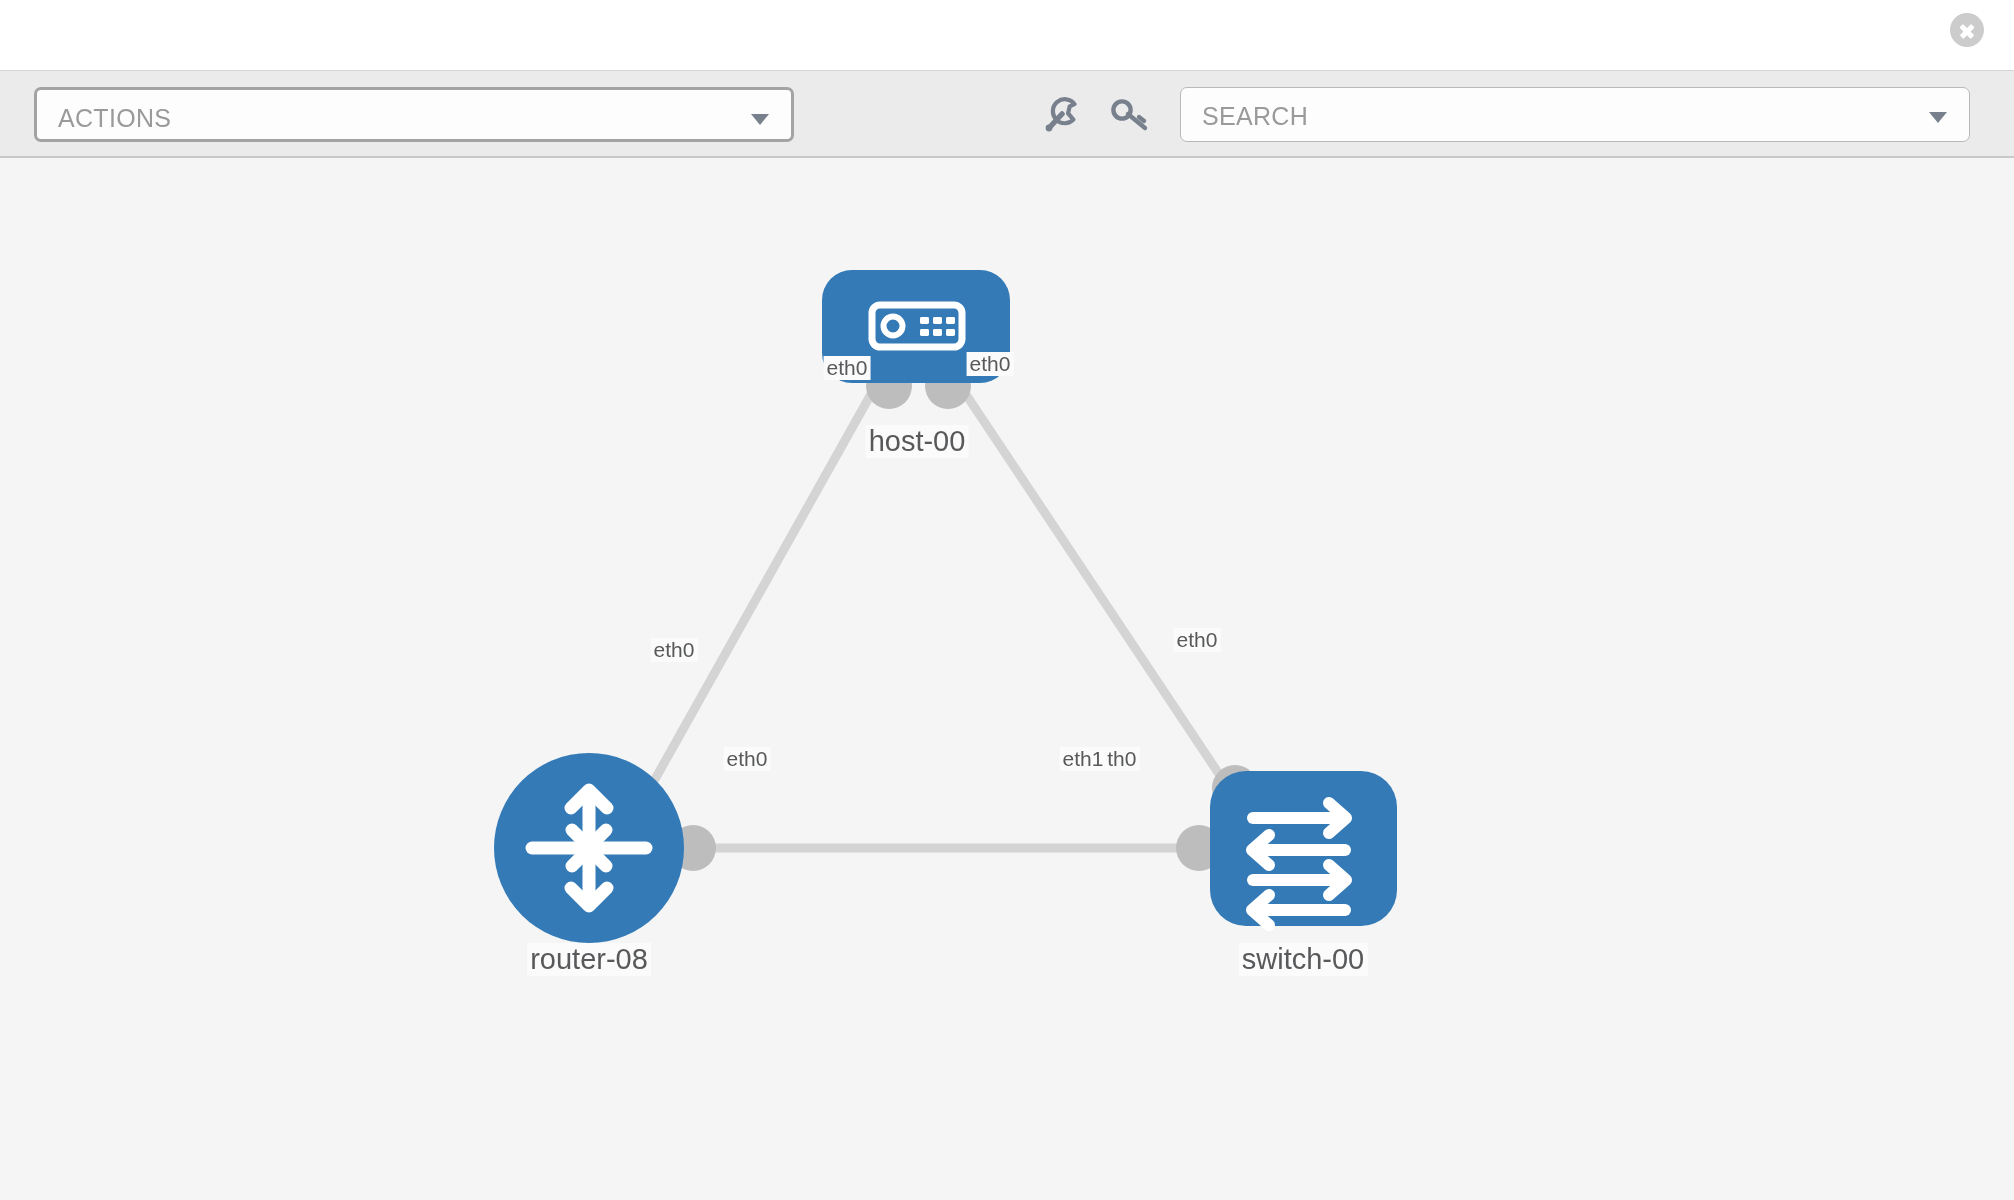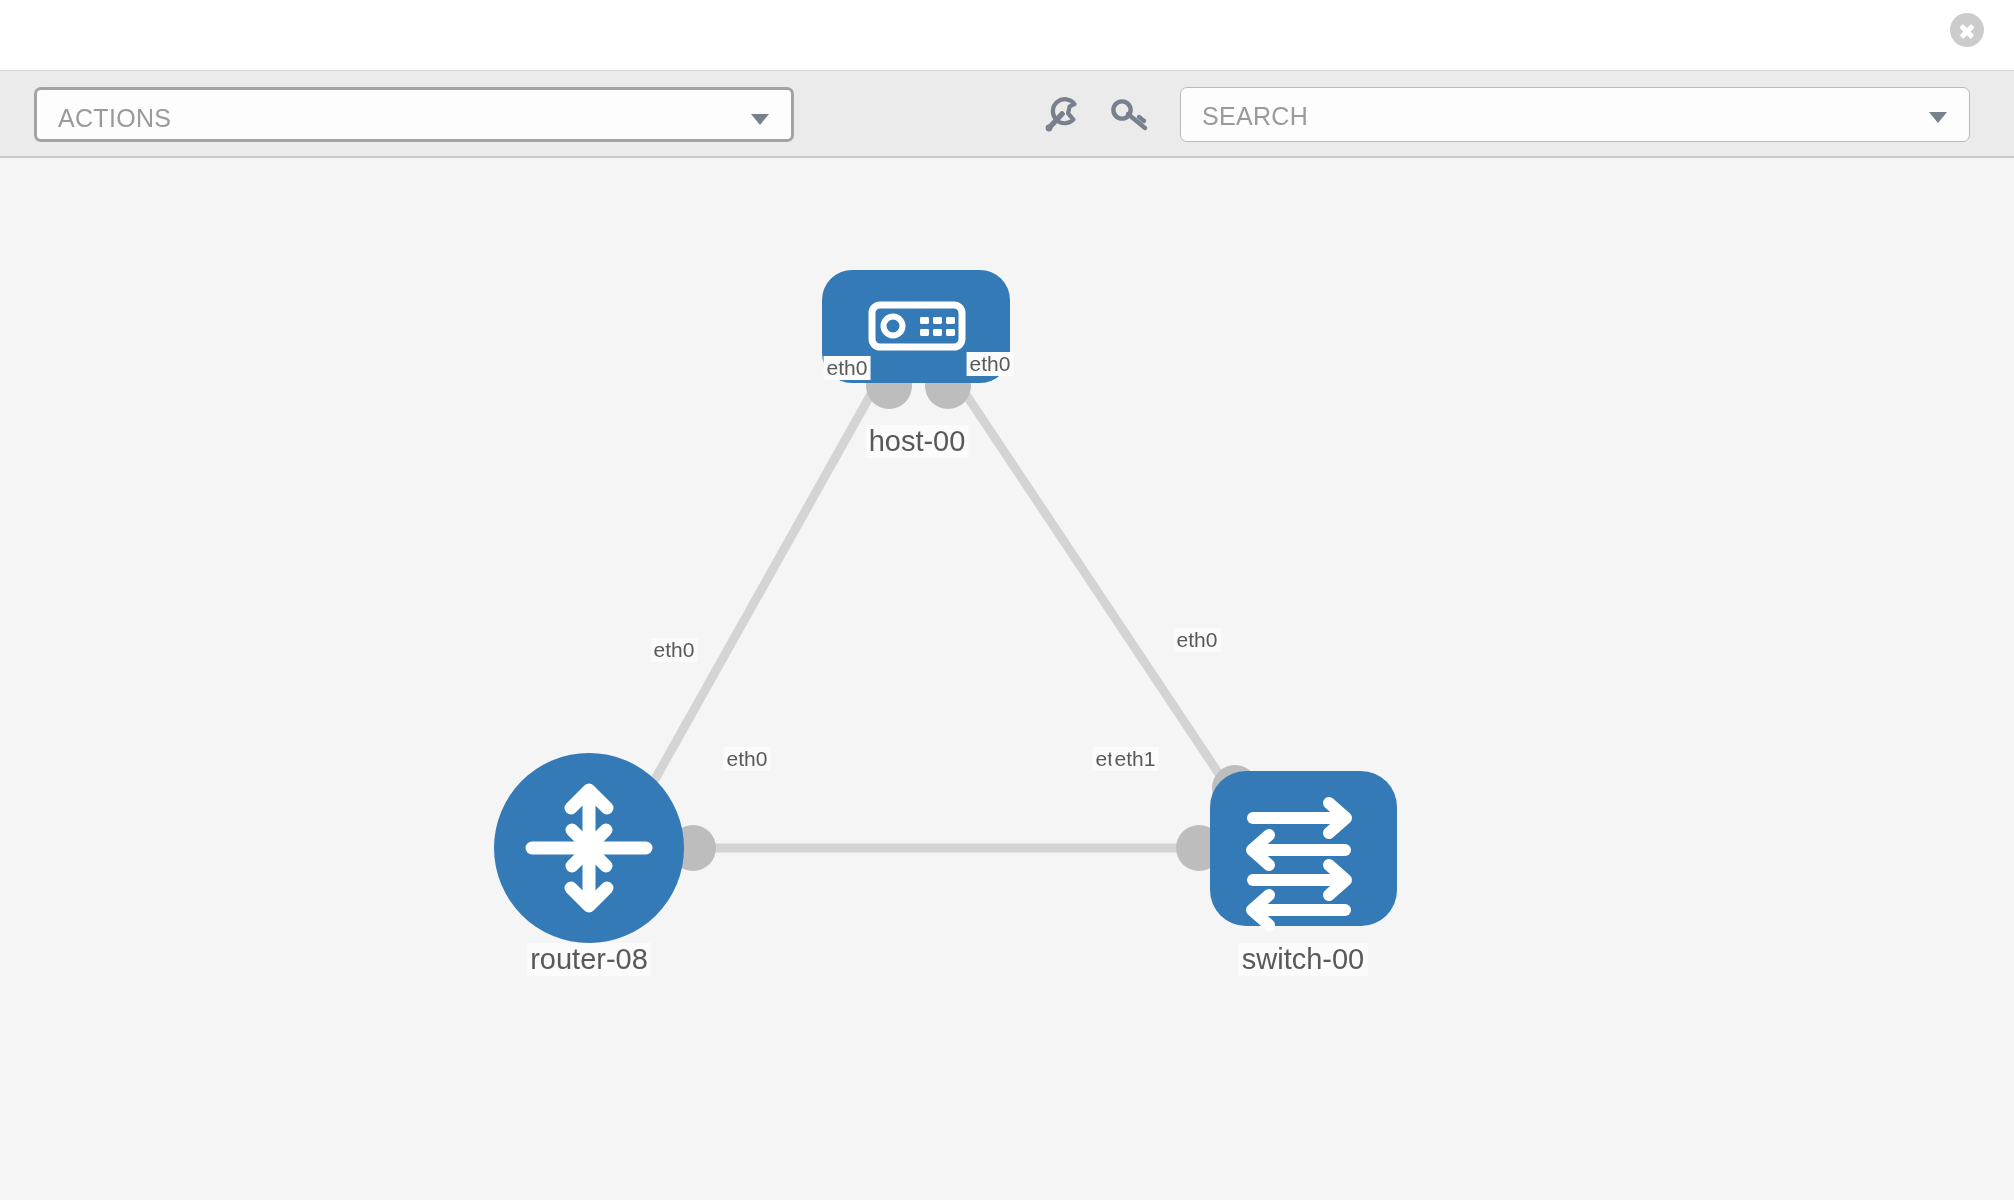--- a/index.html
+++ b/index.html
@@ -269,19 +269,19 @@
       </g>
     </g>
   </svg>
 
   <div class="iface-label" style="left:847px; top:198px;">eth0</div>
   <div class="iface-label" style="left:990px; top:194px;">eth0</div>
   <div class="iface-label" style="left:674px; top:480px;">eth0</div>
   <div class="iface-label" style="left:1197px; top:470px;">eth0</div>
   <div class="iface-label" style="left:747px; top:589px;">eth0</div>
   <div class="iface-label" style="left:1116px; top:589px;">eth0</div>
-  <div class="iface-label" style="left:1135px; top:589px;">eth1</div>
+  <div class="iface-label" style="left:1083px; top:589px;">eth1</div>
 
   <div class="node-label" style="left:917px; top:223px;margin-top:44px;">host-00</div>
   <div class="node-label" style="left:589px; top:785px;">router-08</div>
   <div class="node-label" style="left:1303px; top:785px;">switch-00</div>
 
 </div>
 
 </body></html>

